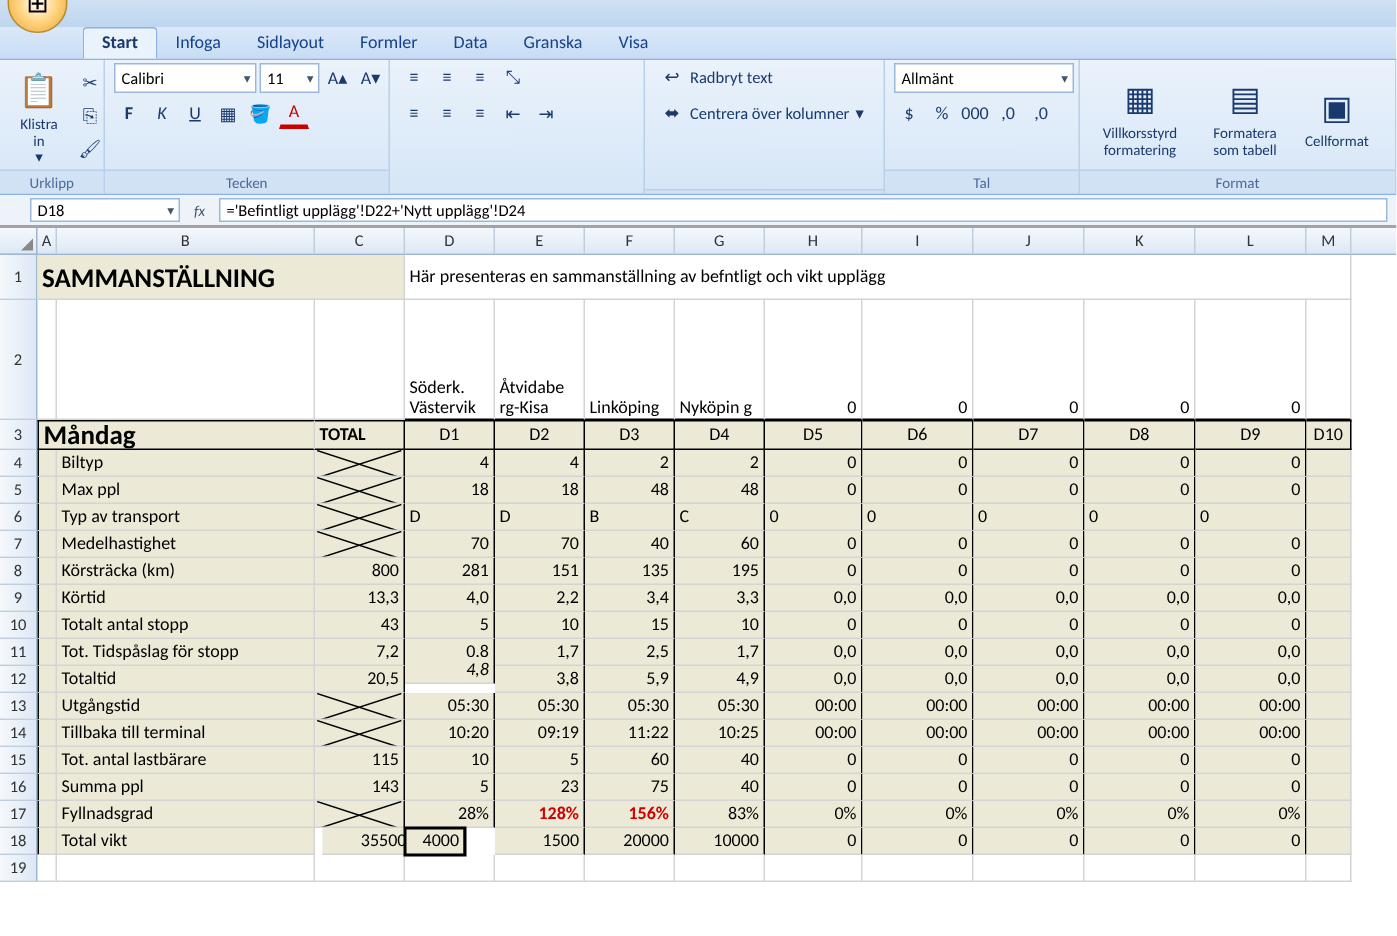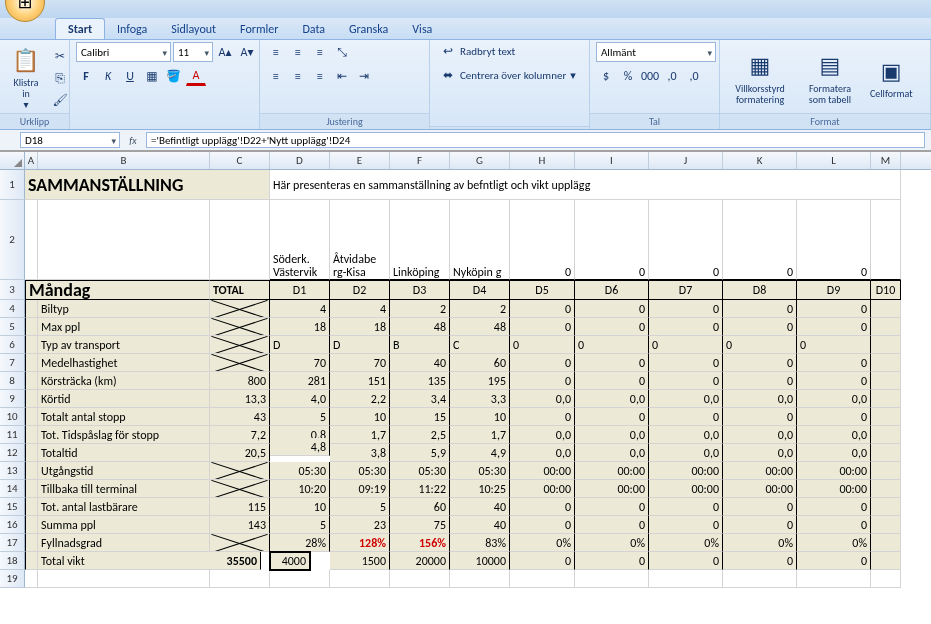--- a/index.html
+++ b/index.html
@@ -120,39 +120,39 @@
       </div>
       <div class="row">
         <span class="small-btn bold" style="font-weight:bold;">F</span>
         <span class="small-btn" style="font-style:italic;">K</span>
         <span class="small-btn" style="text-decoration:underline;">U</span>
         <span class="small-btn">▦</span>
         <span class="small-btn">🪣</span>
         <span class="small-btn" style="color:#c00;border-bottom:3px solid #c00;">A</span>
       </div>
     </div>
+    <div class="group-label">Tecken</div>
   </div>
 
   <div class="group" style="width:170px;">
     <div class="group-inner col" style="align-items:flex-start;gap:4px;">
       <div class="row">
         <span class="small-btn">≡</span>
         <span class="small-btn">≡</span>
         <span class="small-btn">≡</span>
         <span class="small-btn">⤡</span>
       </div>
       <div class="row">
         <span class="small-btn">≡</span>
         <span class="small-btn">≡</span>
         <span class="small-btn">≡</span>
         <span class="small-btn">⇤</span>
         <span class="small-btn">⇥</span>
       </div>
     </div>
-    <div class="group-label">Justering</div>
   </div>
 
   <div class="group" style="width:160px;">
     <div class="group-inner col" style="align-items:flex-start;gap:6px;">
       <div class="wrap-btn">
           <span class="ico2">↩</span>
           <span>Radbryt text</span>
         </div>
       <div class="wrap-btn">
           <span class="ico2">⬌</span>
@@ -372,21 +372,21 @@
       <div class="cell beige rthick right" style="left: 425px; top: 256px; width: 60px; height: 18px;">1,7</div>
       <div class="cell beige rthick right" style="left: 485px; top: 256px; width: 65px; height: 18px;">0,0</div>
       <div class="cell beige rthick right" style="left: 550px; top: 256px; width: 74px; height: 18px;">0,0</div>
       <div class="cell beige rthick right" style="left: 624px; top: 256px; width: 74px; height: 18px;">0,0</div>
       <div class="cell beige rthick right" style="left: 698px; top: 256px; width: 74px; height: 18px;">0,0</div>
       <div class="cell beige rthick right" style="left: 772px; top: 256px; width: 74px; height: 18px;">0,0</div>
       <div class="cell beige" style="left: 846px; top: 256px; width: 30px; height: 18px;"></div>
       <div class="cell beige lthick" style="left: 0px; top: 274px; width: 13px; height: 18px;"></div>
       <div class="cell beige" style="left: 13px; top: 274px; width: 172px; height: 18px;">Totaltid</div>
       <div class="cell beige rthick right" style="left: 185px; top: 274px; width: 60px; height: 18px;">20,5</div>
-      <div class="cell beige rthick right" style="left: 245px; top: 268px; width: 60px; height: 18px;">4,8</div>
+      <div class="cell beige rthick right" style="left: 245px; top: 268px; width: 60px; height: 18px; font-style: italic;">4,8</div>
       <div class="cell beige rthick right" style="left: 305px; top: 274px; width: 60px; height: 18px;">3,8</div>
       <div class="cell beige rthick right" style="left: 365px; top: 274px; width: 60px; height: 18px;">5,9</div>
       <div class="cell beige rthick right" style="left: 425px; top: 274px; width: 60px; height: 18px;">4,9</div>
       <div class="cell beige rthick right" style="left: 485px; top: 274px; width: 65px; height: 18px;">0,0</div>
       <div class="cell beige rthick right" style="left: 550px; top: 274px; width: 74px; height: 18px;">0,0</div>
       <div class="cell beige rthick right" style="left: 624px; top: 274px; width: 74px; height: 18px;">0,0</div>
       <div class="cell beige rthick right" style="left: 698px; top: 274px; width: 74px; height: 18px;">0,0</div>
       <div class="cell beige rthick right" style="left: 772px; top: 274px; width: 74px; height: 18px;">0,0</div>
       <div class="cell beige" style="left: 846px; top: 274px; width: 30px; height: 18px;"></div>
       <div class="cell beige lthick" style="left: 0px; top: 292px; width: 13px; height: 18px;"></div>
@@ -449,21 +449,21 @@
       <div class="cell beige rthick red right" style="left: 365px; top: 364px; width: 60px; height: 18px;">156%</div>
       <div class="cell beige rthick right" style="left: 425px; top: 364px; width: 60px; height: 18px;">83%</div>
       <div class="cell beige rthick right" style="left: 485px; top: 364px; width: 65px; height: 18px;">0%</div>
       <div class="cell beige rthick right" style="left: 550px; top: 364px; width: 74px; height: 18px;">0%</div>
       <div class="cell beige rthick right" style="left: 624px; top: 364px; width: 74px; height: 18px;">0%</div>
       <div class="cell beige rthick right" style="left: 698px; top: 364px; width: 74px; height: 18px;">0%</div>
       <div class="cell beige rthick right" style="left: 772px; top: 364px; width: 74px; height: 18px;">0%</div>
       <div class="cell beige" style="left: 846px; top: 364px; width: 30px; height: 18px;"></div>
       <div class="cell beige lthick" style="left: 0px; top: 382px; width: 13px; height: 18px;"></div>
       <div class="cell beige" style="left: 13px; top: 382px; width: 172px; height: 18px;">Total vikt</div>
-      <div class="cell beige rthick right" style="left: 176px; top: 382px; width: 60px; height: 18px; font-weight: bold;">35500</div>
+      <div class="cell beige rthick right" style="left: 190px; top: 382px; width: 60px; height: 18px;">35500</div>
       <div class="cell beige rthick right selected" style="left: 245px; top: 382px; width: 40px; height: 18px;">4000</div>
       <div class="cell beige rthick right" style="left: 305px; top: 382px; width: 60px; height: 18px;">1500</div>
       <div class="cell beige rthick right" style="left: 365px; top: 382px; width: 60px; height: 18px;">20000</div>
       <div class="cell beige rthick right" style="left: 425px; top: 382px; width: 60px; height: 18px;">10000</div>
       <div class="cell beige rthick right" style="left: 485px; top: 382px; width: 65px; height: 18px;">0</div>
       <div class="cell beige rthick right" style="left: 550px; top: 382px; width: 74px; height: 18px;">0</div>
       <div class="cell beige rthick right" style="left: 624px; top: 382px; width: 74px; height: 18px;">0</div>
       <div class="cell beige rthick right" style="left: 698px; top: 382px; width: 74px; height: 18px;">0</div>
       <div class="cell beige rthick right" style="left: 772px; top: 382px; width: 74px; height: 18px;">0</div>
       <div class="cell beige" style="left: 846px; top: 382px; width: 30px; height: 18px;"></div>

